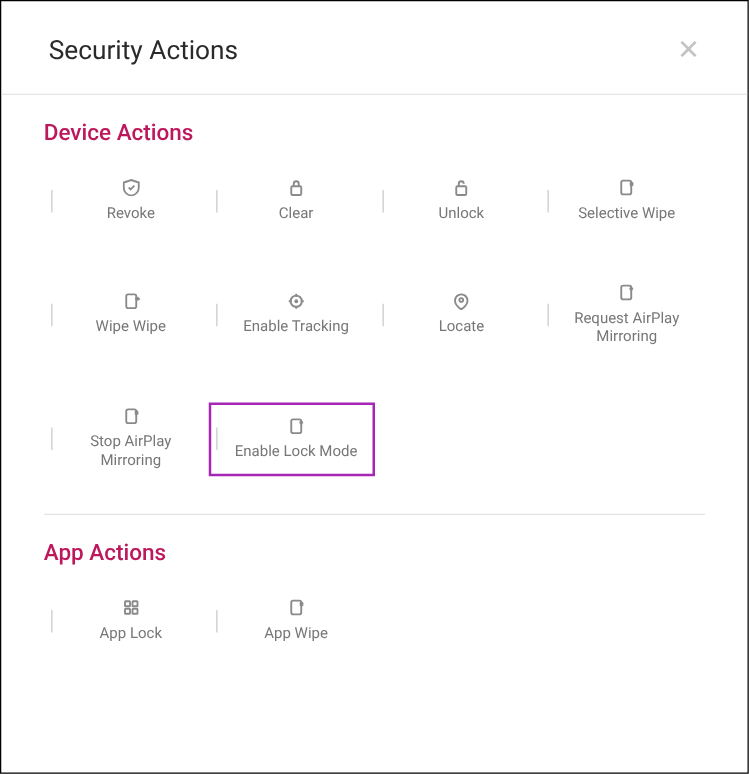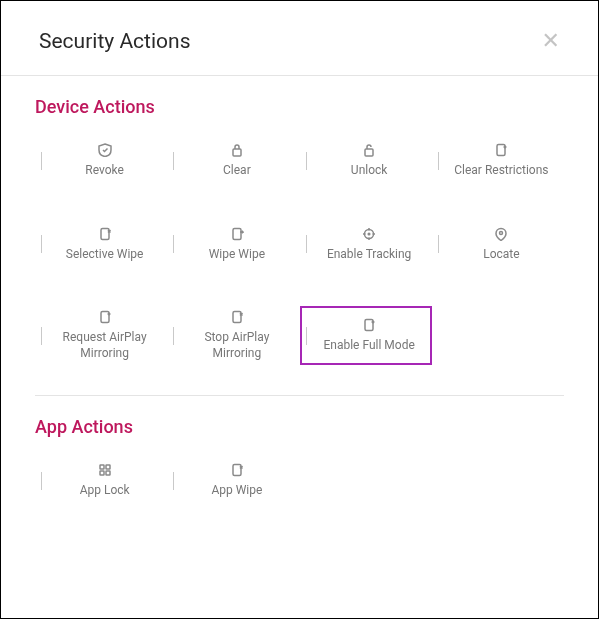--- a/index.html
+++ b/index.html
@@ -130,113 +130,102 @@
       <div class="action-body">
         <span class="icon-wrap">
             <svg viewBox="0 0 14 14">
               <use href="#ico-unlock"></use>
             </svg>
           </span>
         <span class="action-label">Unlock</span>
       </div>
     </div>
 
+
+    <div class="action-item">
+      <span class="sep"></span>
+      <div class="action-body">
+        <span class="icon-wrap">
+            <svg viewBox="0 0 14 14">
+              <use href="#ico-phonecross"></use>
+            </svg>
+          </span>
+        <span class="action-label">Selective Wipe</span>
+      </div>
+    </div>
+
+    <div class="action-item">
+      <span class="sep"></span>
+      <div class="action-body">
+        <span class="icon-wrap">
+            <svg viewBox="0 0 14 14">
+              <use href="#ico-phonearrow"></use>
+            </svg>
+          </span>
+        <span class="action-label">Wipe Wipe</span>
+      </div>
+    </div>
+
+    <div class="action-item">
+      <span class="sep"></span>
+      <div class="action-body">
+        <span class="icon-wrap">
+            <svg viewBox="0 0 14 14">
+              <use href="#ico-target"></use>
+            </svg>
+          </span>
+        <span class="action-label">Enable Tracking</span>
+      </div>
+    </div>
+
+    <div class="action-item">
+      <span class="sep"></span>
+      <div class="action-body">
+        <span class="icon-wrap">
+            <svg viewBox="0 0 14 14">
+              <use href="#ico-pin"></use>
+            </svg>
+          </span>
+        <span class="action-label">Locate</span>
+      </div>
+    </div>
+
     <div class="action-item">
       <span class="sep"></span>
       <div class="action-body">
         <span class="icon-wrap">
             <svg viewBox="0 0 14 14">
               <use href="#ico-phoneplus"></use>
             </svg>
           </span>
-        <span class="action-label">Clear Restrictions</span>
+        <span class="action-label">Request AirPlay Mirroring</span>
       </div>
     </div>
 
     <div class="action-item">
       <span class="sep"></span>
       <div class="action-body">
         <span class="icon-wrap">
             <svg viewBox="0 0 14 14">
               <use href="#ico-phonecross"></use>
             </svg>
           </span>
-        <span class="action-label">Selective Wipe</span>
-      </div>
-    </div>
-
-    <div class="action-item">
-      <span class="sep"></span>
-      <div class="action-body">
-        <span class="icon-wrap">
-            <svg viewBox="0 0 14 14">
-              <use href="#ico-phonearrow"></use>
-            </svg>
-          </span>
-        <span class="action-label">Wipe Wipe</span>
-      </div>
-    </div>
-
-    <div class="action-item">
-      <span class="sep"></span>
-      <div class="action-body">
-        <span class="icon-wrap">
-            <svg viewBox="0 0 14 14">
-              <use href="#ico-target"></use>
-            </svg>
-          </span>
-        <span class="action-label">Enable Tracking</span>
-      </div>
-    </div>
-
-    <div class="action-item">
-      <span class="sep"></span>
-      <div class="action-body">
-        <span class="icon-wrap">
-            <svg viewBox="0 0 14 14">
-              <use href="#ico-pin"></use>
-            </svg>
-          </span>
-        <span class="action-label">Locate</span>
-      </div>
-    </div>
-
-    <div class="action-item">
+        <span class="action-label">Stop AirPlay Mirroring</span>
+      </div>
+    </div>
+
+    <div class="action-item highlighted">
       <span class="sep"></span>
       <div class="action-body">
         <span class="icon-wrap">
             <svg viewBox="0 0 14 14">
               <use href="#ico-phoneplus"></use>
             </svg>
           </span>
-        <span class="action-label">Request AirPlay Mirroring</span>
-      </div>
-    </div>
-
-    <div class="action-item">
-      <span class="sep"></span>
-      <div class="action-body">
-        <span class="icon-wrap">
-            <svg viewBox="0 0 14 14">
-              <use href="#ico-phonecross"></use>
-            </svg>
-          </span>
-        <span class="action-label">Stop AirPlay Mirroring</span>
-      </div>
-    </div>
-
-    <div class="action-item highlighted">
-      <span class="sep"></span>
-      <div class="action-body">
-        <span class="icon-wrap">
-            <svg viewBox="0 0 14 14">
-              <use href="#ico-phoneplus"></use>
-            </svg>
-          </span>
-        <span class="action-label">Enable Full Mode</span>
+        <span class="action-label">Enable Lock Mode</span>
       </div>
     </div>
 
   </div>
 </div>
 
 <hr class="hr-inset">
 
 <div class="section">
   <h2 class="section-title">App Actions</h2>

